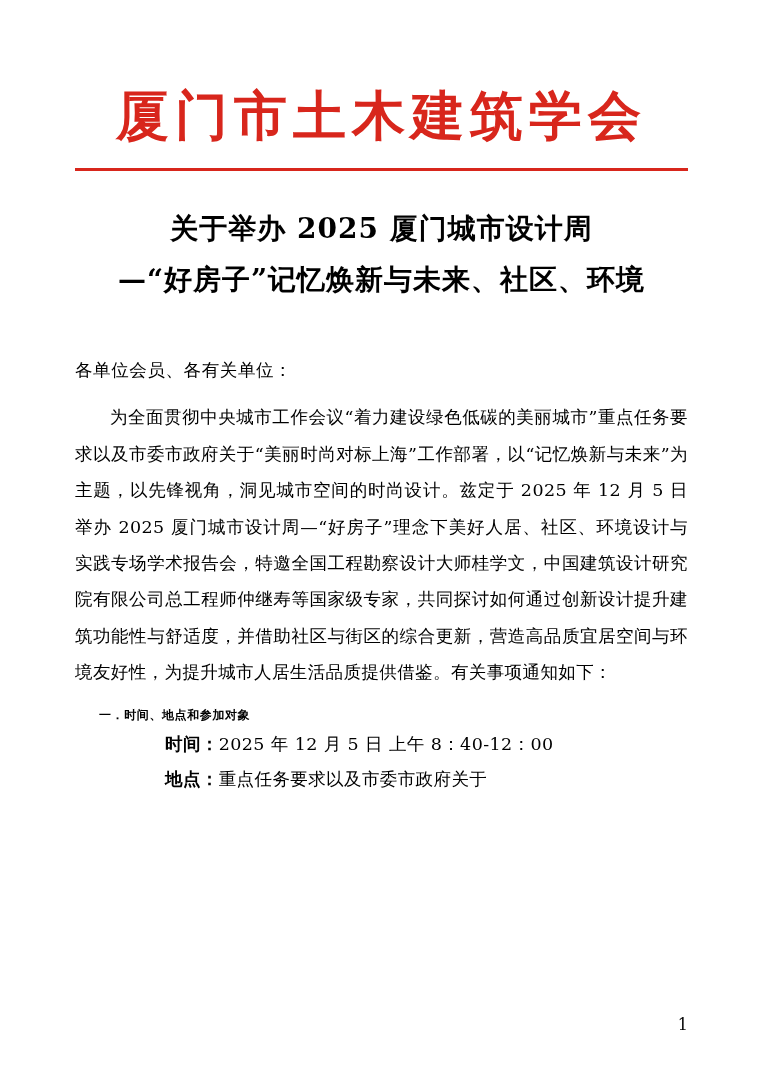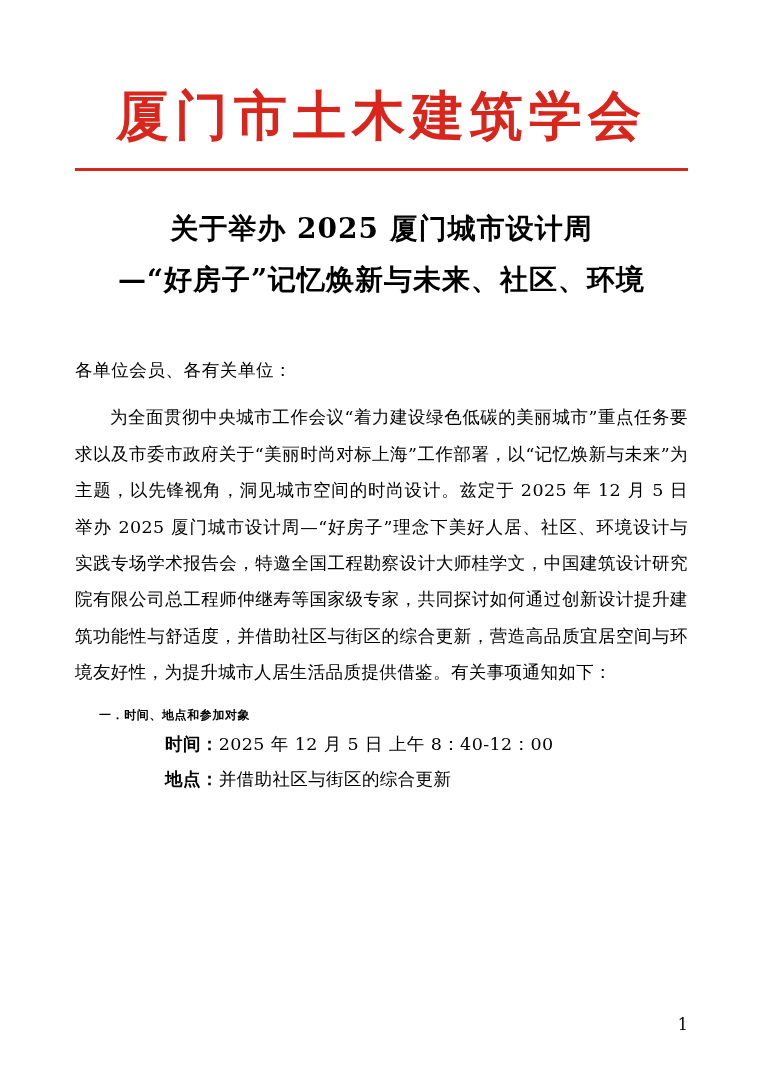--- a/index.html
+++ b/index.html
@@ -122,18 +122,18 @@
 
   <div class="para">为全面贯彻中央城市工作会议“着力建设绿色低碳的美丽城市”重点任务要求以及市委市政府关于“美丽时尚对标上海”工作部署，以“记忆焕新与未来”为主题，以先锋视角，洞见城市空间的时尚设计。兹定于 2025 年 12 月 5 日举办 2025 厦门城市设计周—“好房子”理念下美好人居、社区、环境设计与实践专场学术报告会，特邀全国工程勘察设计大师桂学文，中国建筑设计研究院有限公司总工程师仲继寿等国家级专家，共同探讨如何通过创新设计提升建筑功能性与舒适度，并借助社区与街区的综合更新，营造高品质宜居空间与环境友好性，为提升城市人居生活品质提供借鉴。有关事项通知如下：</div>
 
   <div class="section-heading">一．时间、地点和参加对象</div>
 
   <div class="detail-line">
     <span class="label">时间：</span><span>2025 年 12 月 5 日   上午 8：40-12：00</span>
   </div>
 
   <div class="detail-line">
-    <span class="label">地点：</span><span>并借助社区与街区的综合更新</span>
+    <span class="label">地点：</span><span>重点任务要求以及市委市政府关于</span>
   </div>
 
   <div class="page-number">1</div>
 
 </div>
 
 </body></html>

